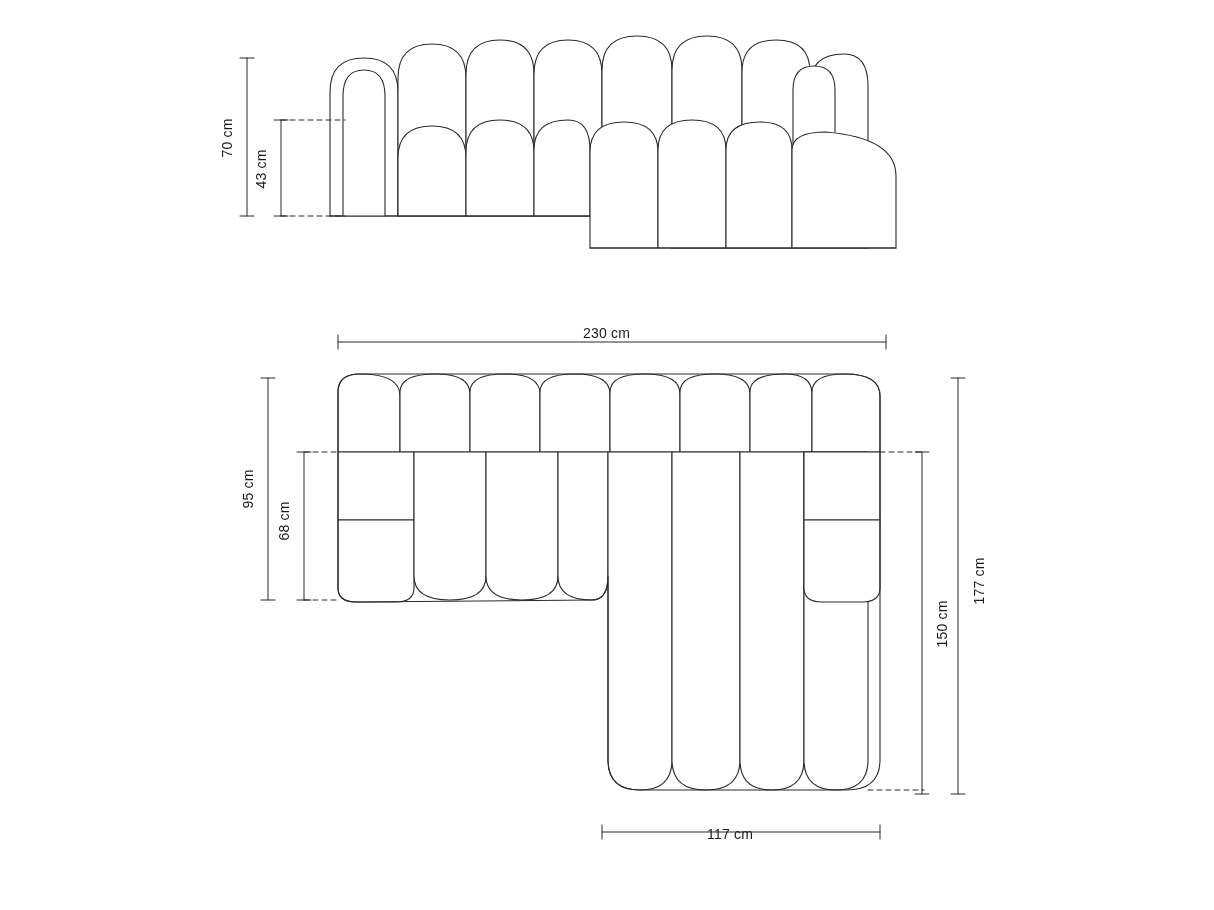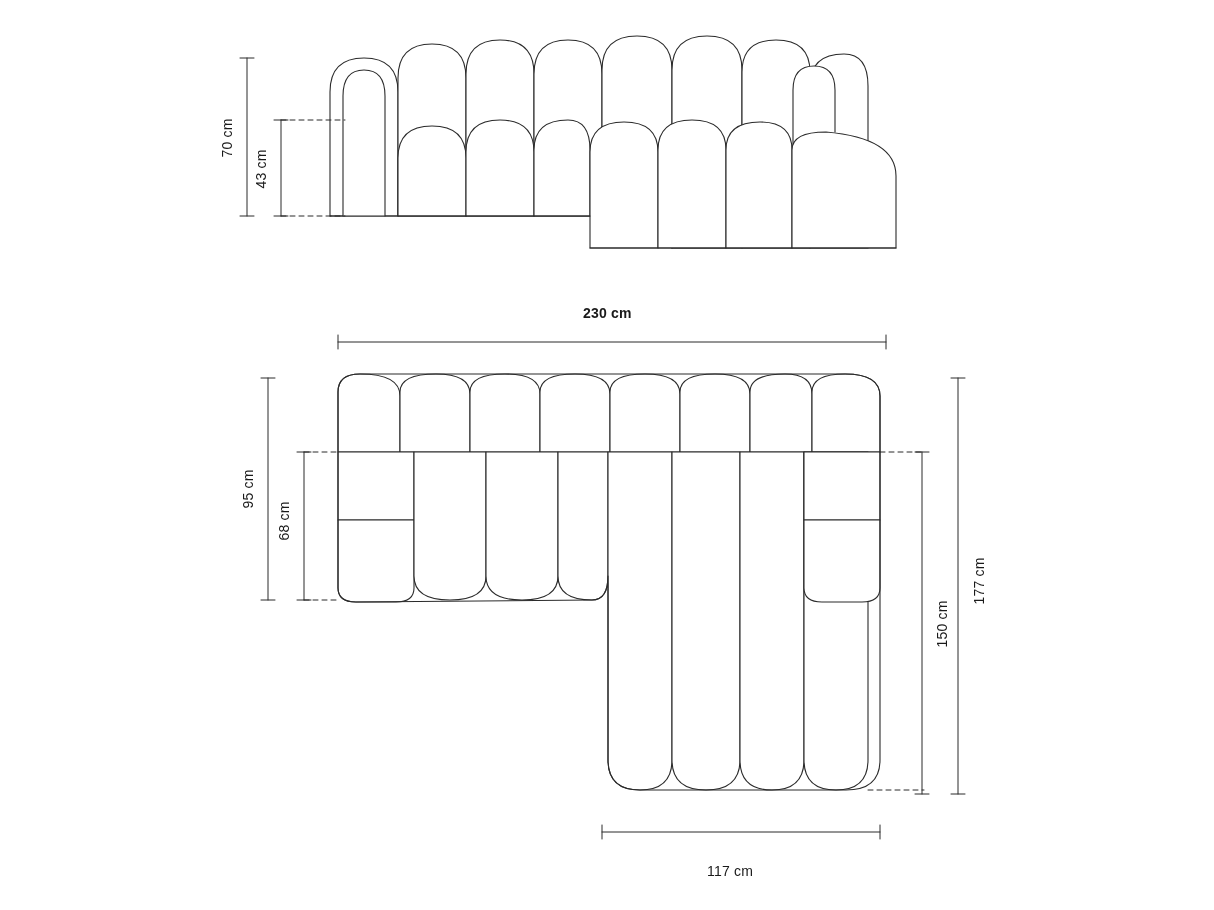--- a/index.html
+++ b/index.html
@@ -142,25 +142,25 @@
         <path d="M602 825 L602 839"></path>
         <path d="M880 825 L880 839"></path>
       </g>
     </g>
   </svg>
 
   <div class="dim-label vert" style="left: 207px; top: 130px;">70 cm</div>
 
   <div class="dim-label vert" style="left: 241px; top: 161px;">43 cm</div>
 
-  <div class="dim-label" style="left: 583px; top: 305px; font-weight: bold;">230 cm</div>
+  <div class="dim-label" style="left: 583px; top: 325px;">230 cm</div>
 
   <div class="dim-label vert" style="left: 228px; top: 481px;">95 cm</div>
 
   <div class="dim-label vert" style="left: 264px; top: 513px;">68 cm</div>
 
   <div class="dim-label vert" style="left: 955px; top: 573px;">177 cm</div>
 
   <div class="dim-label vert" style="left: 918px; top: 616px;">150 cm</div>
 
-  <div class="dim-label" style="left: 707px; top: 863px;">117 cm</div>
+  <div class="dim-label" style="left: 707px; top: 826px;">117 cm</div>
 
 </div>
 
 </body></html>

